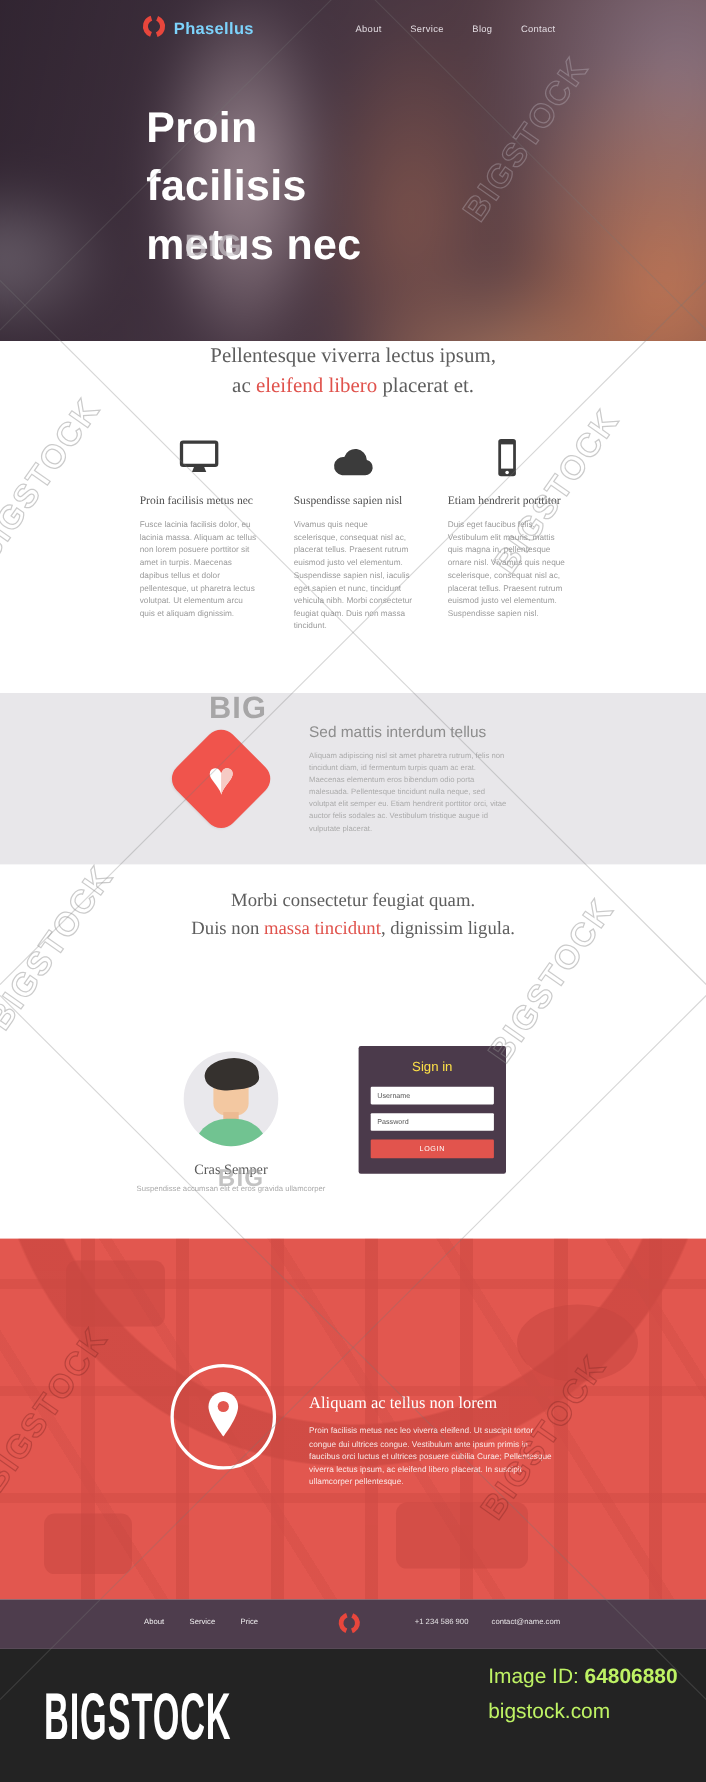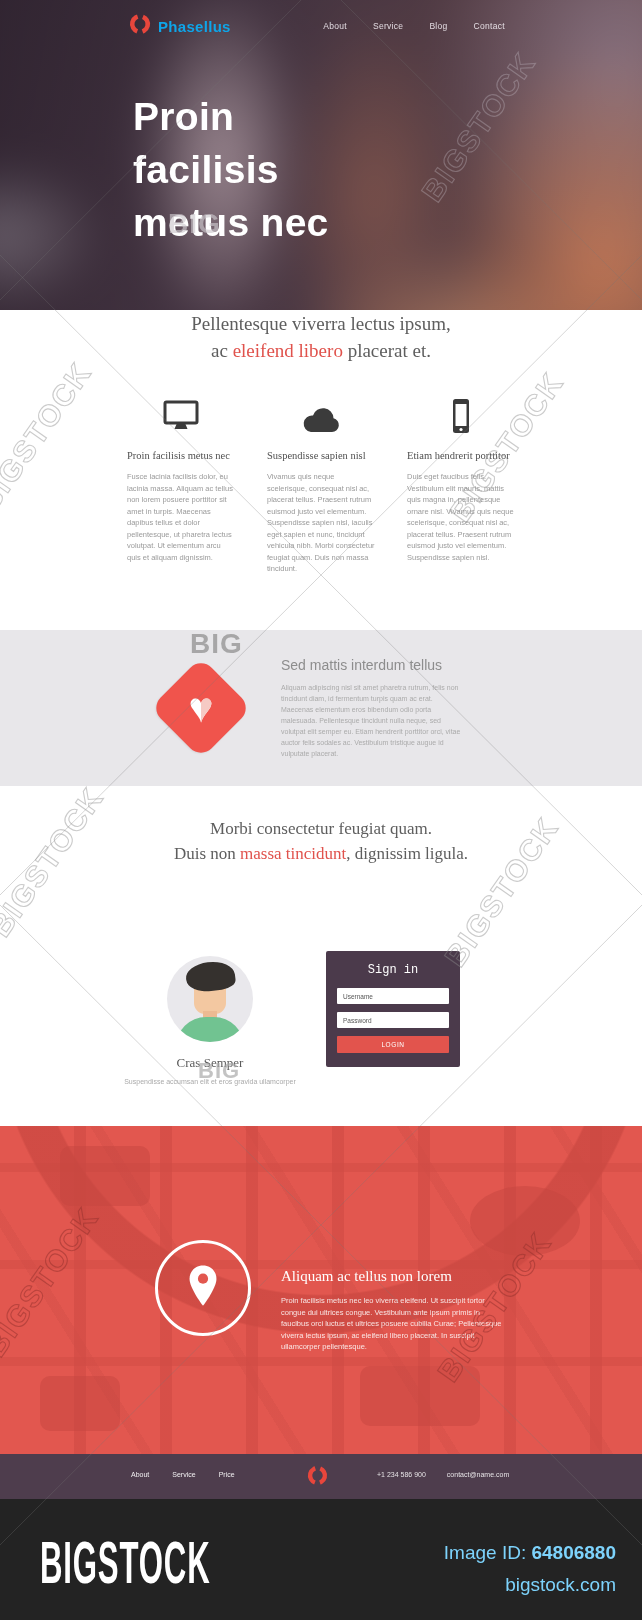--- a/index.html
+++ b/index.html
@@ -15,21 +15,21 @@
       radial-gradient(150px 110px at 6% 70%, rgba(196,190,200,.7), transparent 70%),
       radial-gradient(230px 320px at 88% 78%, rgba(232,138,88,.75), transparent 70%),
       radial-gradient(260px 340px at 90% 28%, rgba(168,150,172,.65), transparent 72%),
       radial-gradient(130px 260px at 57% 60%, rgba(186,116,88,.55), transparent 70%),
       radial-gradient(220px 150px at 68% 98%, rgba(240,168,118,.6), transparent 70%),
       linear-gradient(100deg, #372b38 0%, #473846 38%, #5a4147 68%, #6d4b49 100%);
   }
   .hero-shade { position:absolute; inset:0;
     background:linear-gradient(115deg, rgba(42,30,42,.55) 0%, rgba(60,42,54,.25) 45%, rgba(70,45,50,.05) 100%); }
   .logo { position:absolute; left:129px; top:13px; display:flex; align-items:center; gap:7px; z-index:3; }
-  .logo-text { font-size:15px; font-weight:bold; color:#0ea5e9; letter-spacing:.3px; }
+  .logo-text { font-size:15px; font-weight:bold; color:#7dd3fc; letter-spacing:.3px; }
   .topnav { position:absolute; top:21px; right:137px; display:flex; gap:26px; z-index:3; }
   .topnav span { font-size:8.5px; color:rgba(242,236,242,.9); letter-spacing:.3px; cursor:pointer; }
   .hero-title { position:absolute; left:133px; top:90px; z-index:3; color:#fff;
     font-size:39px; font-weight:bold; line-height:53px; letter-spacing:.3px; }
 
   
   .features { height:320px; background:#fff; position:relative; }
   .sec-heading { text-align:center; font-family:"Liberation Serif", serif;
     font-size:19px; color:#5e5e5e; line-height:27px; }
   .sec-heading .accent { color:#e0524c; }
@@ -47,38 +47,38 @@
   .diamond .heart-wrap { position:absolute; inset:0; transform:rotate(-45deg);
     display:flex; align-items:center; justify-content:center; }
   .heart { font-size:42px; line-height:1; color:#fff; position:relative; }
   .heart-half { position:absolute; left:0; top:0; color:#f6cac4; clip-path:inset(0 0 0 50%); }
   .hl-text { position:absolute; left:281px; top:27px; width:184px; }
   .hl-text h2 { font-family:Liberation Sans, sans-serif; font-weight:normal; font-size:14px; color:#8d8d8d; }
   .hl-text p { margin-top:9px; font-size:7px; line-height:11px; color:#ababab; }
 
   
   .signin { height:340px; background:#fff; position:relative; }
-  .signin .sec-heading { padding-top:30px; font-size:17px; line-height:25px; }
+  .signin .sec-heading { padding-top:20px; font-size:17px; line-height:25px; }
   .profile { position:absolute; left:120px; top:170px; width:180px; text-align:center; }
   .avatar { width:86px; height:86px; background:#e9e8ec; border-radius:50%; overflow:hidden;
     position:relative; margin:0 auto; }
   .av-face { position:absolute; left:27px; top:17px; width:32px; height:41px; background:#f3c8a1;
     border-radius:13px 13px 11px 11px; }
   .av-hair { position:absolute; left:19px; top:6px; width:49px; height:29px; background:#35312e;
     border-radius:55% 60% 35% 55%; transform:rotate(-7deg); }
   .av-neck { position:absolute; left:36px; top:55px; width:14px; height:9px; background:#ecba92; }
   .av-shirt { position:absolute; left:9px; top:61px; width:68px; height:30px; background:#71c391;
     border-radius:34px 34px 0 0; }
   .profile h3 { margin-top:13px; font-family:"Liberation Serif", serif; font-weight:normal;
     font-size:13px; color:#5a5a5a; }
   .profile p { margin-top:6px; font-size:7px; line-height:10px; color:#aaaaaa; }
   .card { position:absolute; left:326px; top:165px; width:134px; background:#4b3a4b;
     padding:12px 11px 14px; border-radius:2px; }
-  .card h3 { text-align:center; font-family:Liberation Mono, monospace; font-weight:normal;
-    font-size:12px; color:#ffffff; margin-bottom:11px; }
+  .card h3 { text-align:center; font-family:Liberation Sans, sans-serif; font-weight:normal;
+    font-size:12px; color:#fde047; margin-bottom:11px; }
   .card input { display:block; width:100%; height:16px; border:none; background:#fff;
     border-radius:1px; margin-bottom:8px; font-size:6.5px; padding:0 6px; color:#444;
     font-family:"Liberation Sans", sans-serif; }
   .card input::placeholder { color:#555; }
   .card button { display:block; width:100%; height:17px; border:none; background:#e2544d;
     color:#fff; font-size:6.5px; letter-spacing:.6px; border-radius:1px; cursor:pointer;
     font-family:"Liberation Sans", sans-serif; margin-top:3px; }
 
   
   .mapsec { height:328px; background:#e2574f; position:relative; overflow:hidden; }
@@ -101,21 +101,21 @@
   .footer-links { position:absolute; left:131px; top:17px; display:flex; gap:23px; }
   .footer-links span { font-size:7px; color:rgba(255,255,255,.92); cursor:pointer; }
   .footer-logo { position:absolute; left:307px; top:11px; }
   .footer-contacts { position:absolute; left:377px; top:17px; display:flex; gap:21px; }
   .footer-contacts span { font-size:7px; color:rgba(255,255,255,.85); }
 
   
   .bigbar { height:122px; background:#232323; position:relative; }
   .bb-brand { position:absolute; left:40px; top:30px; font-size:38px; font-weight:bold; color:#fff;
     letter-spacing:1px; transform:scale(.82,1.58); transform-origin:left top; }
-  .bb-right { position:absolute; right:26px; top:43px; text-align:right; color:#7dd3fc; }
+  .bb-right { position:absolute; right:26px; top:15px; text-align:left; color:#bef264; }
   .bb-right .line1 { font-size:19px; }
   .bb-right .line1 b { font-weight:bold; }
   .bb-right .line2 { font-size:19px; margin-top:10px; }
 
   
   .wm-lines { position:absolute; inset:0; z-index:5; pointer-events:none; }
   .wm { position:absolute; z-index:6; pointer-events:none; font-weight:bold; white-space:nowrap; }
   .wm-outline { font-size:30px; letter-spacing:2px; color:transparent;
     -webkit-text-stroke:1.1px rgba(140,140,140,.45); transform:rotate(-55deg); }
   .wm-outline.on-dark { -webkit-text-stroke:1.1px rgba(205,198,208,.32); }

